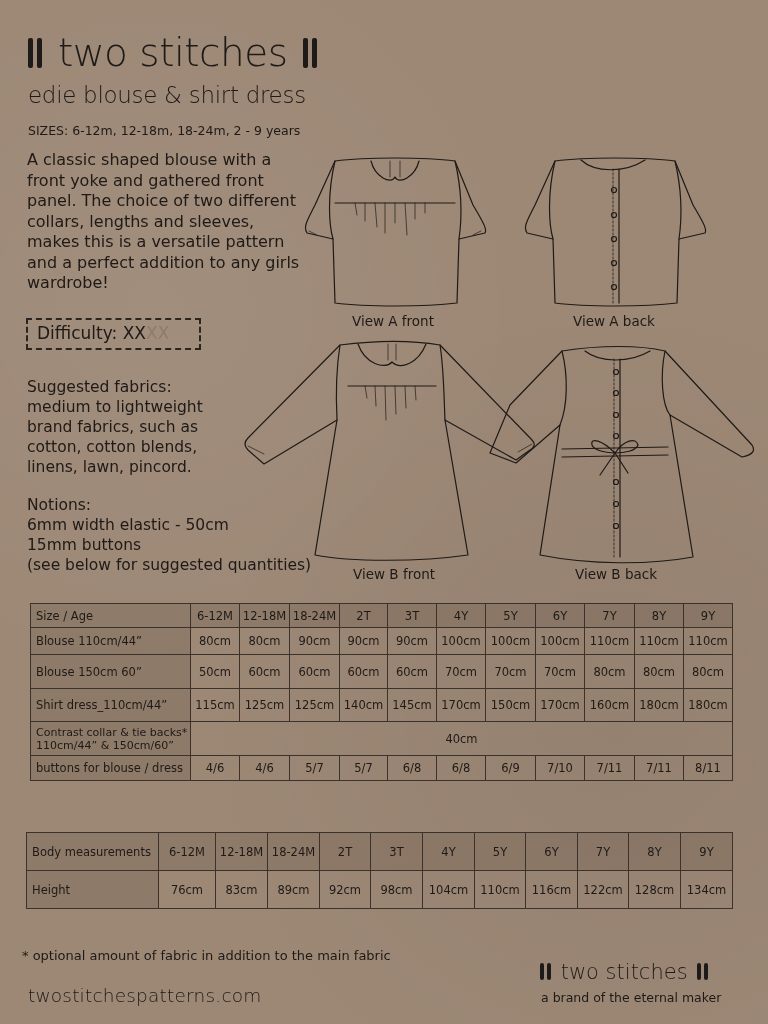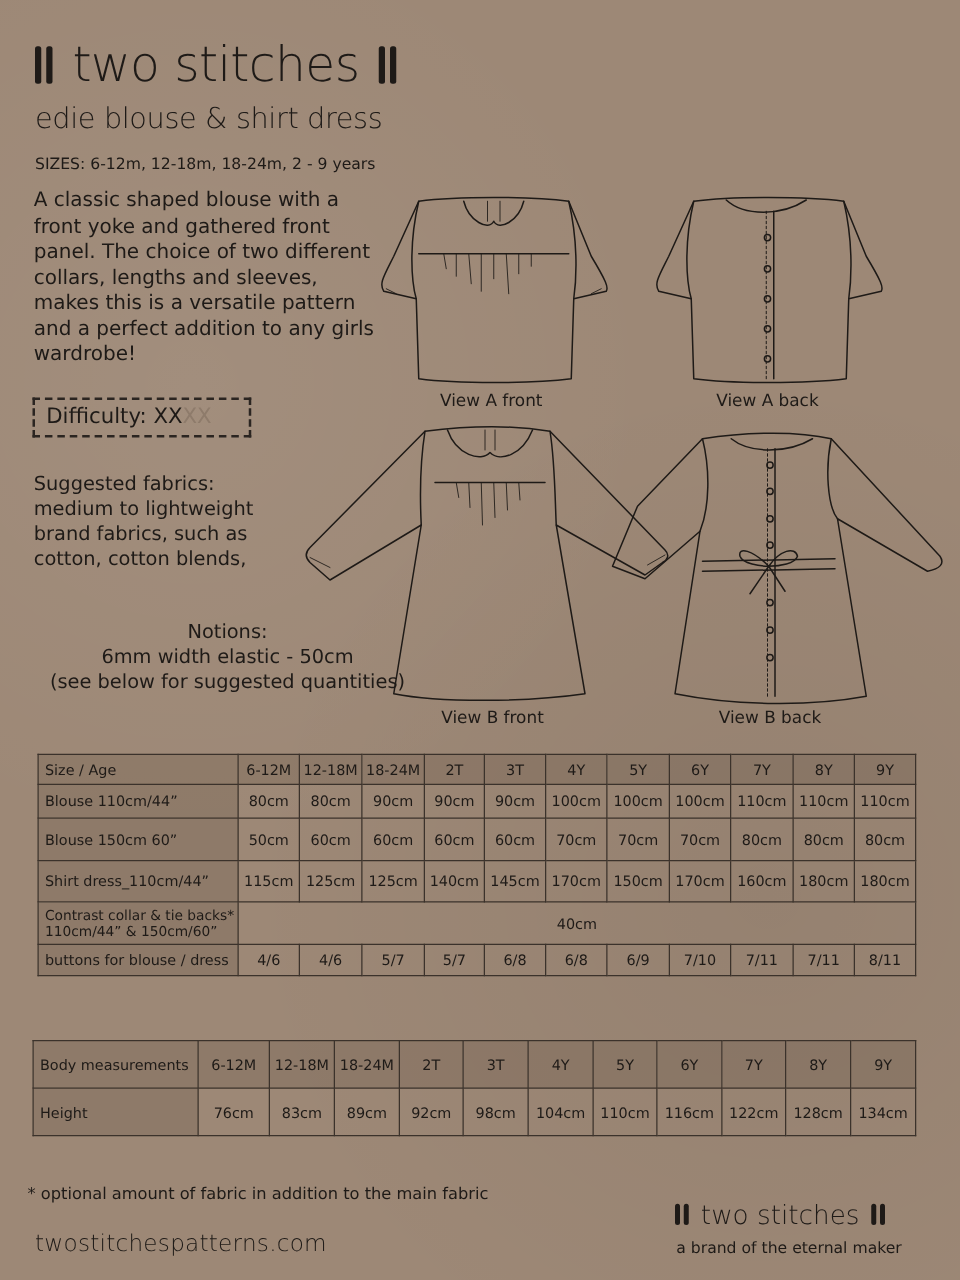--- a/index.html
+++ b/index.html
@@ -24,21 +24,21 @@
   .subtitle { left: 28px; top: 82px; font-size: 23px; font-weight: 300; white-space: nowrap; letter-spacing: -0.3px; }
   .sizes { left: 28px; top: 123px; font-size: 12.5px; white-space: nowrap; }
   .desc { left: 27px; top: 150px; width: 280px; font-size: 16px; line-height: 20.5px; }
   .difficulty {
     left: 26px; top: 318px; width: 175px; height: 32px;
     border: 2px dashed #2b2521; padding: 3px 9px; font-size: 17px; white-space: nowrap;
   }
   .difficulty .x-on { color: #1e1a17; }
   .difficulty .x-off { color: #8e7b6b; }
   .fabrics { left: 27px; top: 377px; width: 300px; font-size: 15.5px; line-height: 20px; }
-  .notions { left: 27px; top: 495px; width: 310px; font-size: 15.5px; line-height: 20px; text-align: center; }
+  .notions { left: 27px; top: 495px; width: 310px; font-size: 15.5px; line-height: 20px; }
   .view-label { font-size: 13.5px; white-space: nowrap; }
 
   table.grid { position: absolute; border-collapse: collapse; table-layout: fixed; font-size: 11.5px; }
   table.grid td { border: 1.5px solid #3b322b; text-align: center; vertical-align: middle; padding: 0 2px; white-space: nowrap; overflow: hidden; }
   table.grid td.lbl { text-align: left; padding-left: 5px; }
   table.grid tr.head td { background: rgba(90,72,58,0.22); }
   table.grid td.lbl { background: rgba(90,72,58,0.22); }
   table.grid td.wrap { white-space: normal; line-height: 13px; font-size: 11px; margin-top: 12px; }
 
   .footnote { left: 22px; top: 948px; font-size: 13px; white-space: nowrap; }
@@ -67,25 +67,27 @@
 <div class="abs difficulty">
   <span>Difficulty:</span>
   <span class="x-on">XX</span><span class="x-off">XX</span>
 </div>
 
 <div class="abs fabrics">
   <div>Suggested fabrics:</div>
   <div>medium to lightweight</div>
   <div>brand fabrics, such as</div>
   <div>cotton, cotton blends,</div>
+  <div>linens, lawn, pincord.</div>
 </div>
 
 <div class="abs notions">
   <div>Notions:</div>
   <div>6mm width elastic - 50cm</div>
+  <div>15mm buttons</div>
   <div>(see below for suggested quantities)</div>
 </div>
 
 <svg class="sketch" style="left:295px;top:155px" width="200" height="160" viewBox="0 0 200 160">
   <path d="M40 6 C70 2 130 2 160 6 L178 50 C190 70 192 75 190 78 L164 84 L162 148 C130 152 70 152 40 148 L38 84 L12 78 C8 72 12 66 20 50 Z"></path>
   <path d="M40 6 C32 40 34 70 38 84"></path>
   <path d="M160 6 C168 40 166 70 164 84"></path>
   <path d="M40 48 L160 48"></path>
   <path d="M76 6 C80 22 96 30 100 22 C104 30 120 22 124 6"></path>
   <path d="M95 6 L95 22 M105 6 L105 22" class="thin"></path>

